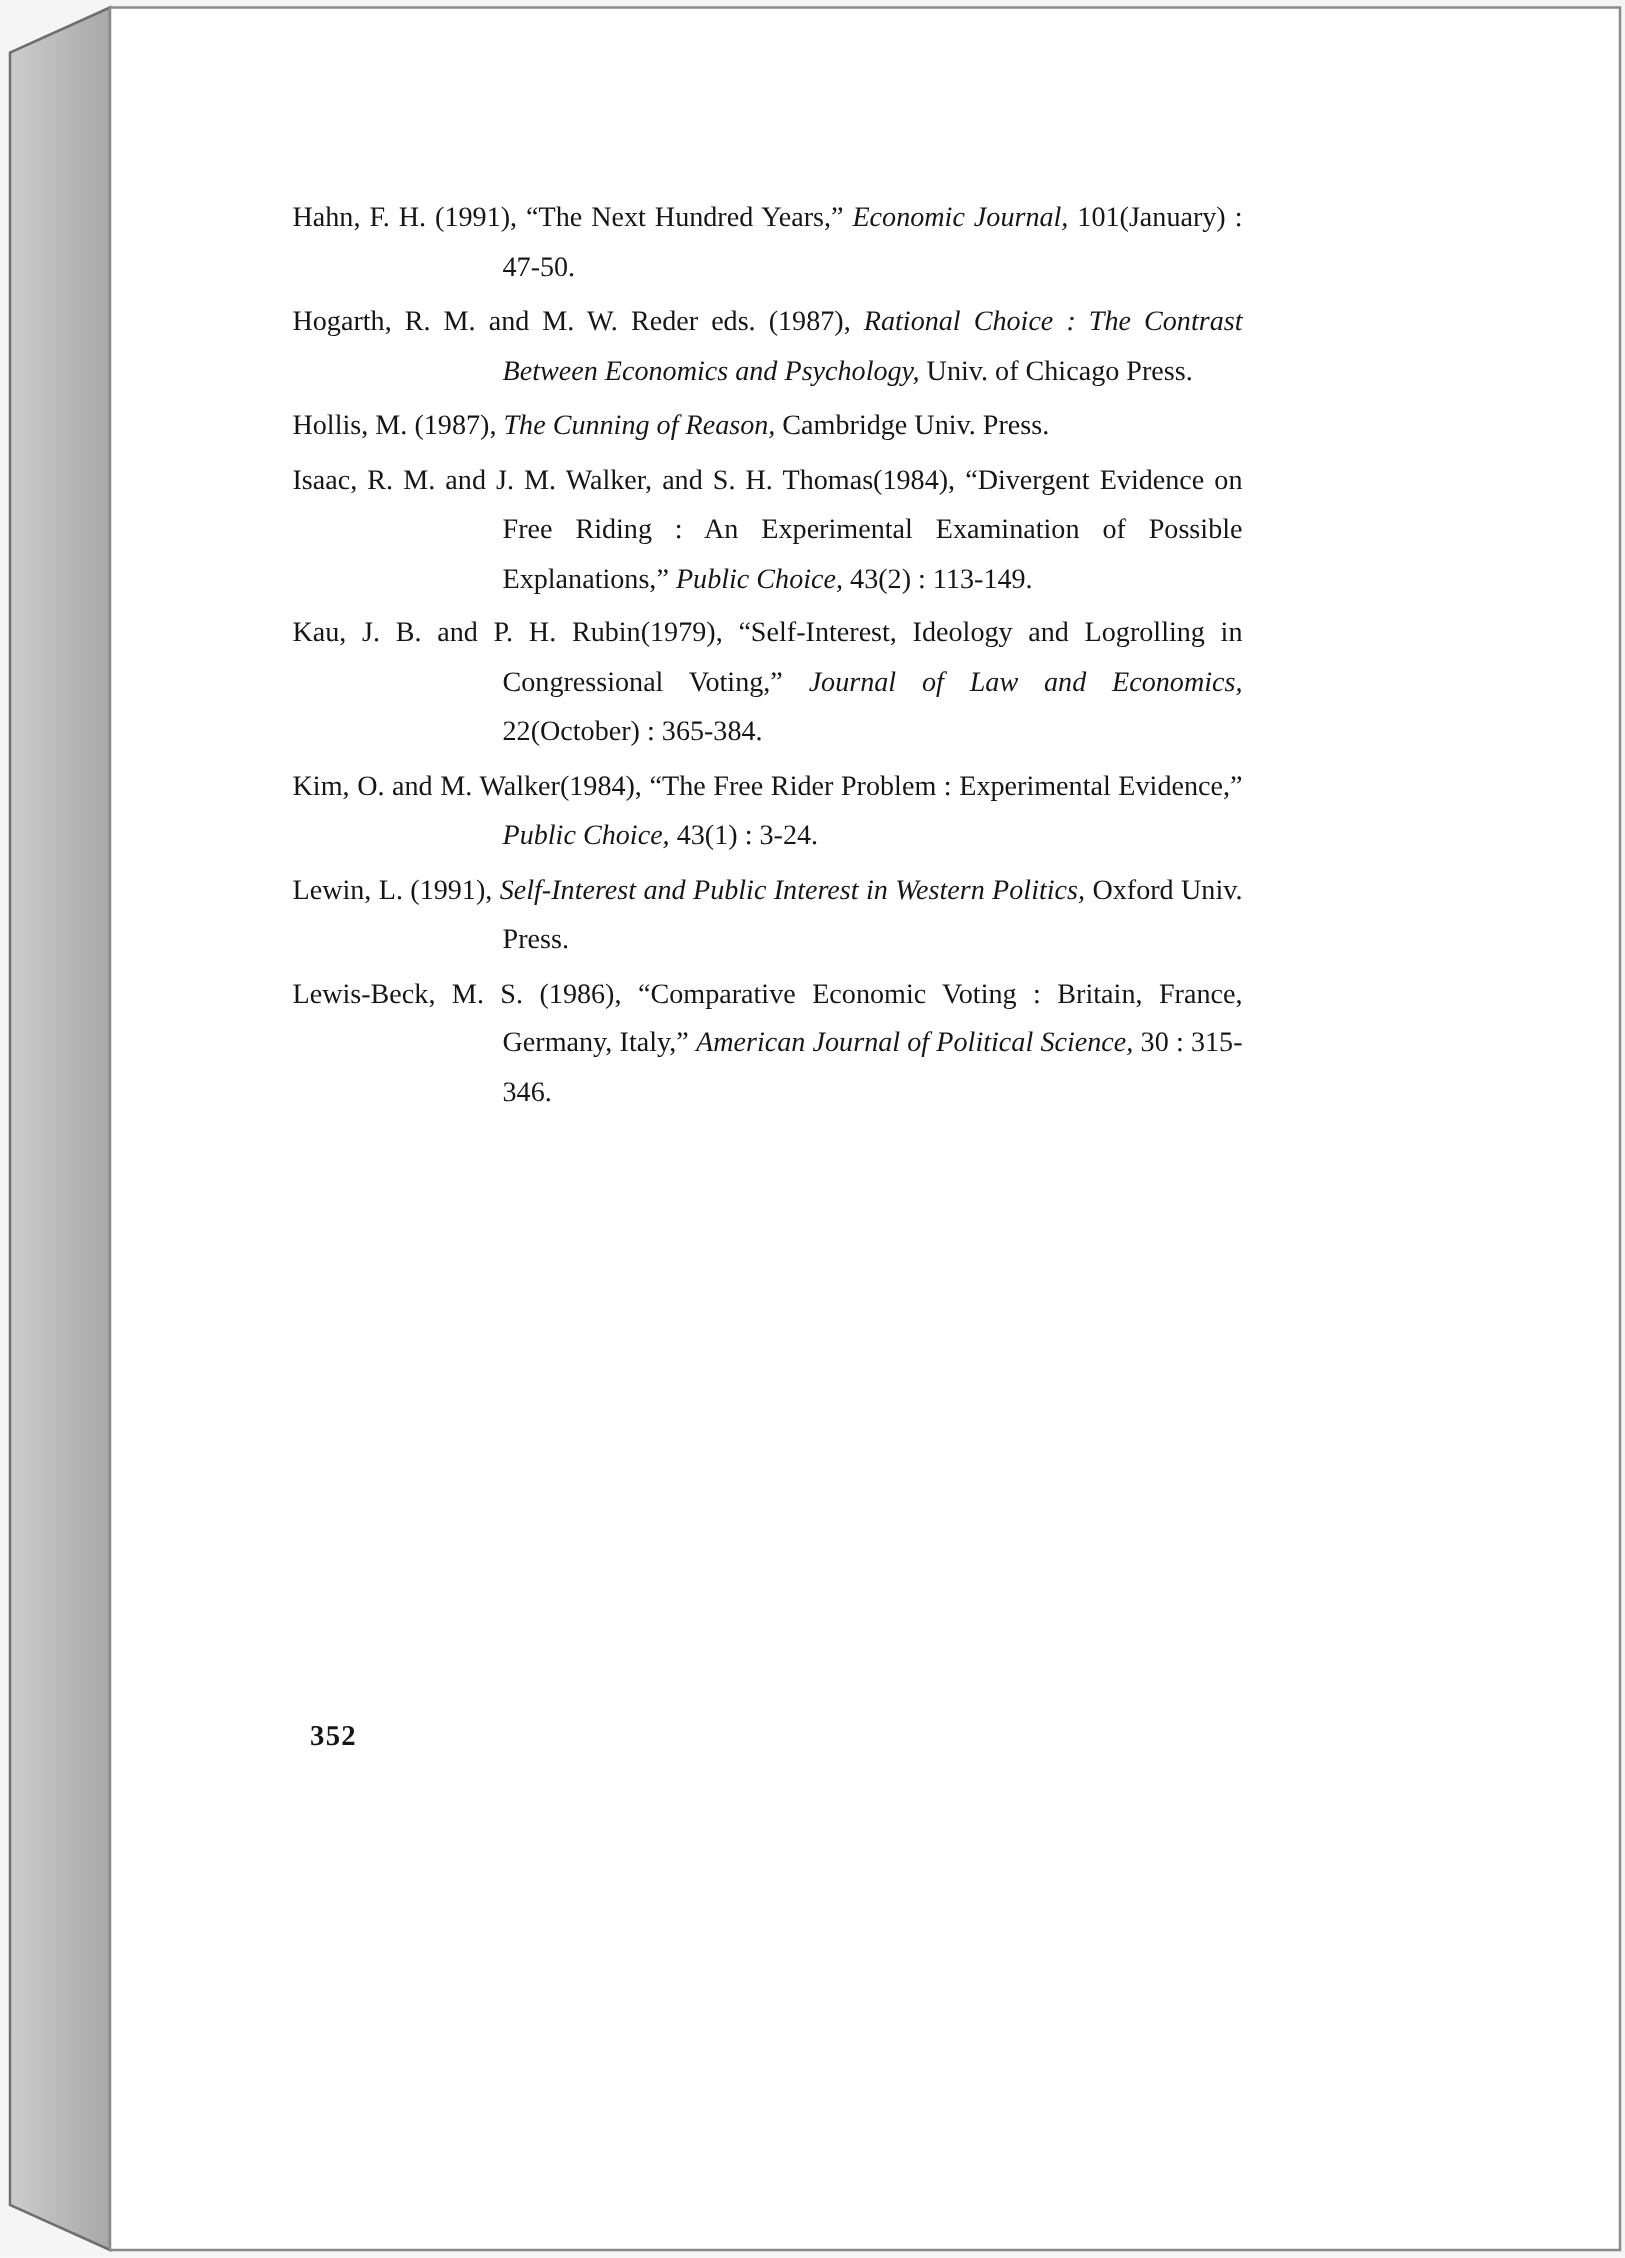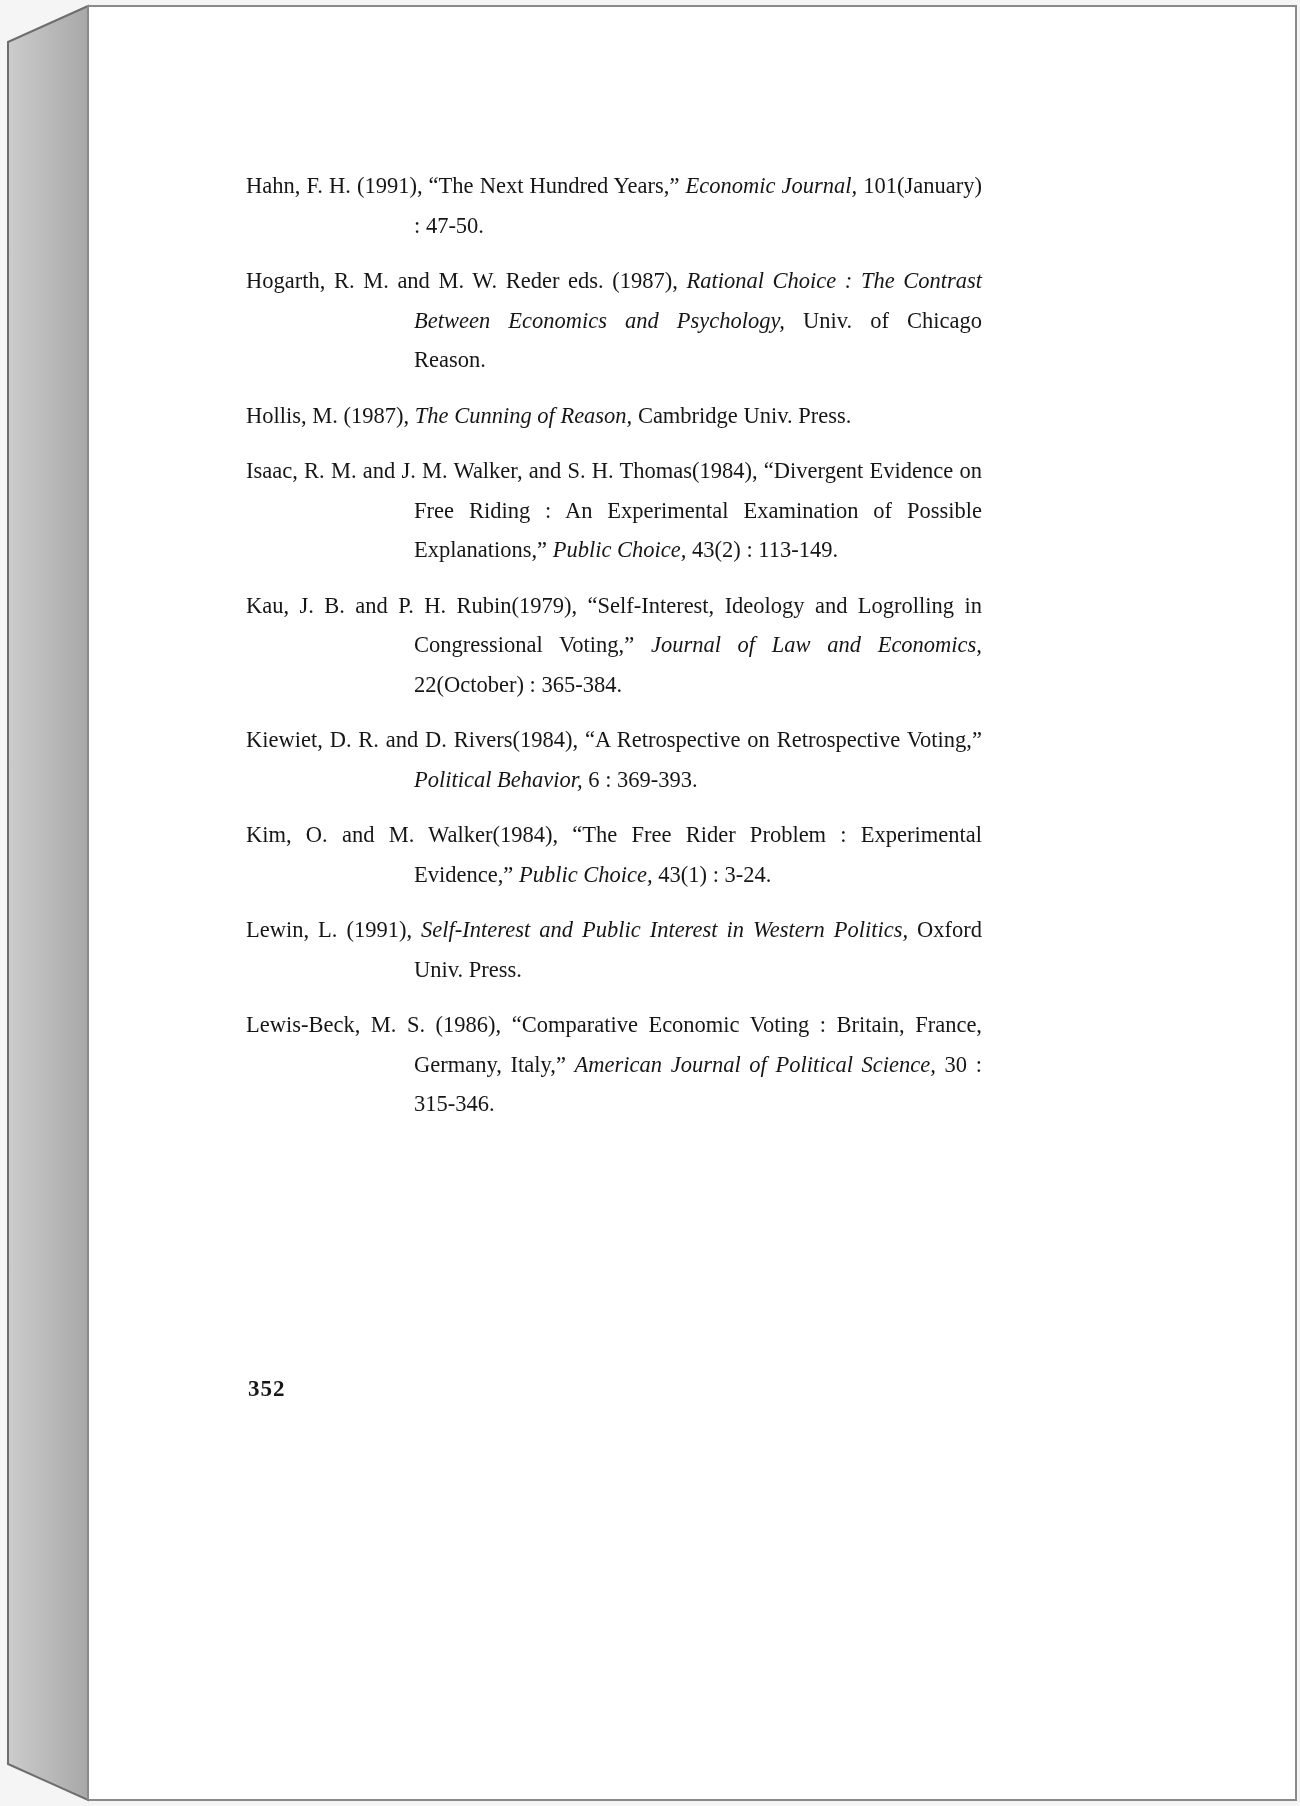--- a/index.html
+++ b/index.html
@@ -25,21 +25,21 @@
   .content {
     position: absolute;
     left: 230px;
     top: 150px;
     width: 768px;
     font-size: 22.5px;
     line-height: 39.5px;
     text-align: justify;
   }
   .ref {
-    margin: 16px;
+    margin: 4px;
     padding-left: 168px;
     text-indent: -168px;
   }
   .it {
     font-style: italic;
   }
   .rm {
     font-style: normal;
   }
   .page-number {
@@ -61,23 +61,22 @@
       <stop offset="1" stop-color="#a8a8a8"></stop>
     </linearGradient>
   </defs>
   <rect width="1300" height="1806" fill="#f5f5f5"></rect>
   <polygon points="88,6 8,42 8,1764 88,1800" fill="url(#spineGrad)" stroke="#6e6e6e" stroke-width="2"></polygon>
   <rect x="88" y="6" width="1208" height="1794" fill="#ffffff" stroke="#8a8a8a" stroke-width="2"></rect>
 </svg>
 
 <div class="content">
     <p class="ref"><span class="rm">Hahn, F. H. (1991), “The Next Hundred Years,” </span><span class="it">Economic Journal,</span><span class="rm"> 101(January) : 47-50.</span></p>
-    <p class="ref"><span class="rm">Hogarth, R. M. and M. W. Reder eds. (1987), </span><span class="it">Rational Choice : The Contrast Between Economics and Psychology,</span><span class="rm"> Univ. of Chicago Reason.</span></p>
+    <p class="ref"><span class="rm">Hogarth, R. M. and M. W. Reder eds. (1987), </span><span class="it">Rational Choice : The Contrast Between Economics and Psychology,</span><span class="rm"> Univ. of Chicago Press.</span></p>
     <p class="ref"><span class="rm">Hollis, M. (1987), </span><span class="it">The Cunning of Reason,</span><span class="rm"> Cambridge Univ. Press.</span></p>
     <p class="ref"><span class="rm">Isaac, R. M. and J. M. Walker, and S. H. Thomas(1984), “Divergent Evidence on Free Riding : An Experimental Examination of Possible Explanations,” </span><span class="it">Public Choice,</span><span class="rm"> 43(2) : 113-149.</span></p>
     <p class="ref"><span class="rm">Kau, J. B. and P. H. Rubin(1979), “Self-Interest, Ideology and Logrolling in Congressional Voting,” </span><span class="it">Journal of Law and Economics,</span><span class="rm"> 22(October) : 365-384.</span></p>
-    <p class="ref"><span class="rm">Kiewiet, D. R. and D. Rivers(1984), “A Retrospective on Retrospective Voting,” </span><span class="it">Political Behavior,</span><span class="rm"> 6 : 369-393.</span></p>
     <p class="ref"><span class="rm">Kim, O. and M. Walker(1984), “The Free Rider Problem : Experimental Evidence,” </span><span class="it">Public Choice,</span><span class="rm"> 43(1) : 3-24.</span></p>
     <p class="ref"><span class="rm">Lewin, L. (1991), </span><span class="it">Self-Interest and Public Interest in Western Politics,</span><span class="rm"> Oxford Univ. Press.</span></p>
     <p class="ref"><span class="rm">Lewis-Beck, M. S. (1986), “Comparative Economic Voting : Britain, France, Germany, Italy,” </span><span class="it">American Journal of Political Science,</span><span class="rm"> 30 : 315-346.</span></p>
   </div>
 
 <div class="page-number">352</div>
 
 </body></html>

